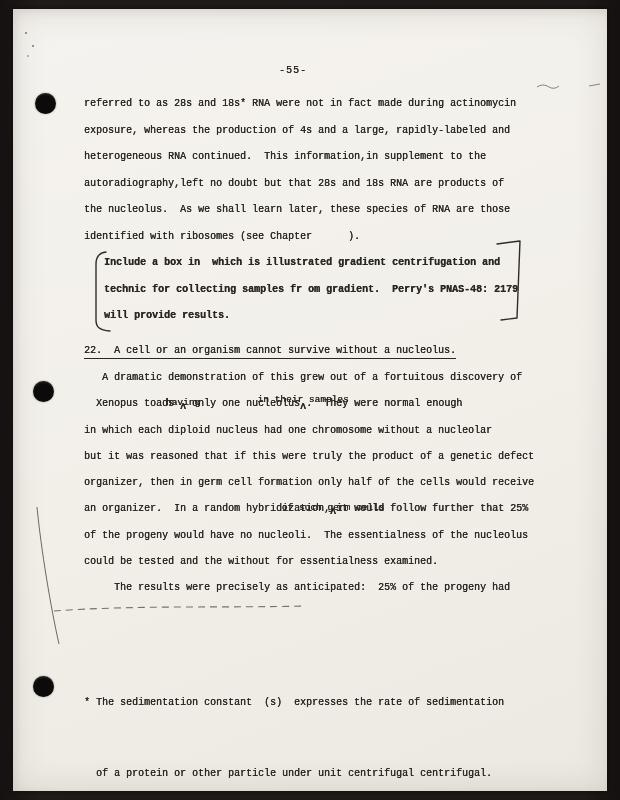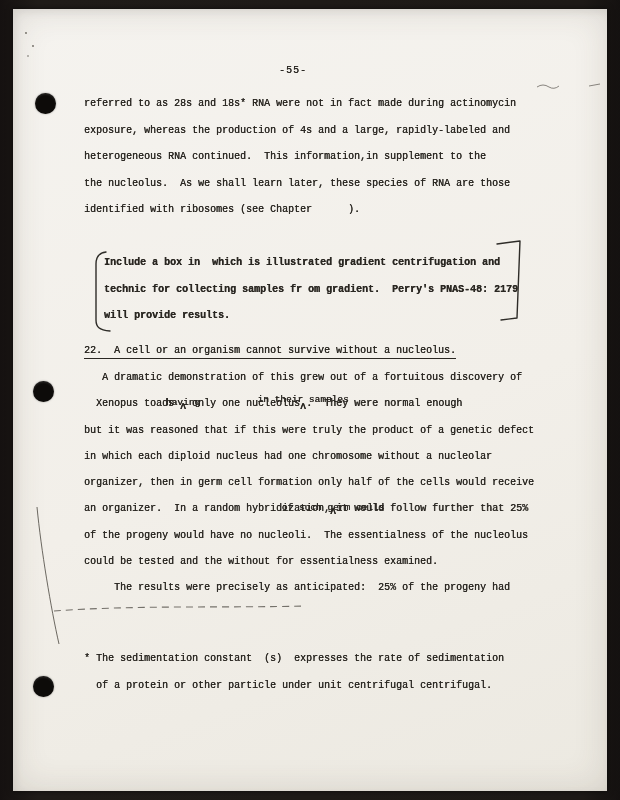--- a/index.html
+++ b/index.html
@@ -30,21 +30,21 @@
   .p1 { left:71px; top:82px; }
   .p1 .line { line-height:26.5px; }
   .boxnote { left:91px; top:241px;font-weight:bold; }
   .boxnote .line { line-height:26.5px; }
   .heading-block { left:71px; top:332px; }
   .heading-block .line { line-height:20px; }
   .u { border-bottom:1px solid #2a2722; padding-bottom:2px; }
   .p2 { left:71px; top:356px; }
   .p2 .line { line-height:26.3px; }
   .footnote { left:71px; top:637px; }
-  .footnote .line { line-height:26.5px; }
+  .footnote .line { line-height:26.5px;margin-top:44px; }
   .ins { position:relative; display:inline-block; white-space:pre; }
   .ins .lbl {
     position:absolute; left:50%; bottom:10px; transform:translateX(-50%);
     font-size:9.5px; line-height:1; white-space:pre; color:#2a2722;
     text-shadow:0.3px 0 0 currentColor;
   }
   .caret { display:inline-block; transform:translateY(3px) scaleX(1.25); font-size:10px; }
 </style>
 </head>
 <body>
@@ -72,39 +72,40 @@
   <div class="hole" style="left:22px; top:84px"></div>
   <div class="hole" style="left:20px; top:372px"></div>
   <div class="hole" style="left:20px; top:667px"></div>
 
   <div class="page-number line">-55-</div>
 
   <div class="block p1">
     <div class="line">referred to as 28s and 18s* RNA were not in fact made during actinomycin</div>
     <div class="line">exposure, whereas the production of 4s and a large, rapidly-labeled and</div>
     <div class="line">heterogeneous RNA continued.  This information,in supplement to the</div>
+    <div class="line">autoradiography,left no doubt but that 28s and 18s RNA are products of</div>
     <div class="line">the nucleolus.  As we shall learn later, these species of RNA are those</div>
     <div class="line">identified with ribosomes (see Chapter      ).</div>
   </div>
 
   <div class="block boxnote">
     <div class="line">Include a box in  which is illustrated gradient centrifugation and</div>
     <div class="line">technic for collecting samples fr om gradient.  Perry's PNAS-48: 2179</div>
     <div class="line">will provide results.</div>
   </div>
 
   <div class="block heading-block">
     <div class="line"><span class="u">22.  A cell or an organism cannot survive without a nucleolus.</span></div>
   </div>
 
   <div class="block p2">
     <div class="line">   A dramatic demonstration of this grew out of a fortuitous discovery of</div>
     <div class="line"><span>  Xenopus toads </span><span class="ins"><span class="lbl">having</span><span class="caret">∧</span></span><span> only one nucleolus</span><span class="ins"><span class="lbl" style="bottom:13px">in their samples</span><span class="caret">∧</span></span><span>.  They were normal enough</span></div>
+    <div class="line">in which each diploid nucleus had one chromosome without a nucleolar</div>
     <div class="line">but it was reasoned that if this were truly the product of a genetic defect</div>
-    <div class="line">in which each diploid nucleus had one chromosome without a nucleolar</div>
     <div class="line">organizer, then in germ cell formation only half of the cells would receive</div>
     <div class="line"><span>an organizer.  In a random hybridization,</span><span class="ins"><span class="lbl">of such germ cells</span><span class="caret">∧</span></span><span>it would follow further that 25%</span></div>
     <div class="line">of the progeny would have no nucleoli.  The essentialness of the nucleolus</div>
     <div class="line">could be tested and the without for essentialness examined.</div>
     <div class="line">     The results were precisely as anticipated:  25% of the progeny had</div>
   </div>
 
   <div class="block footnote">
     <div class="line">* The sedimentation constant  (s)  expresses the rate of sedimentation</div>
     <div class="line">  of a protein or other particle under unit centrifugal centrifugal.</div>

